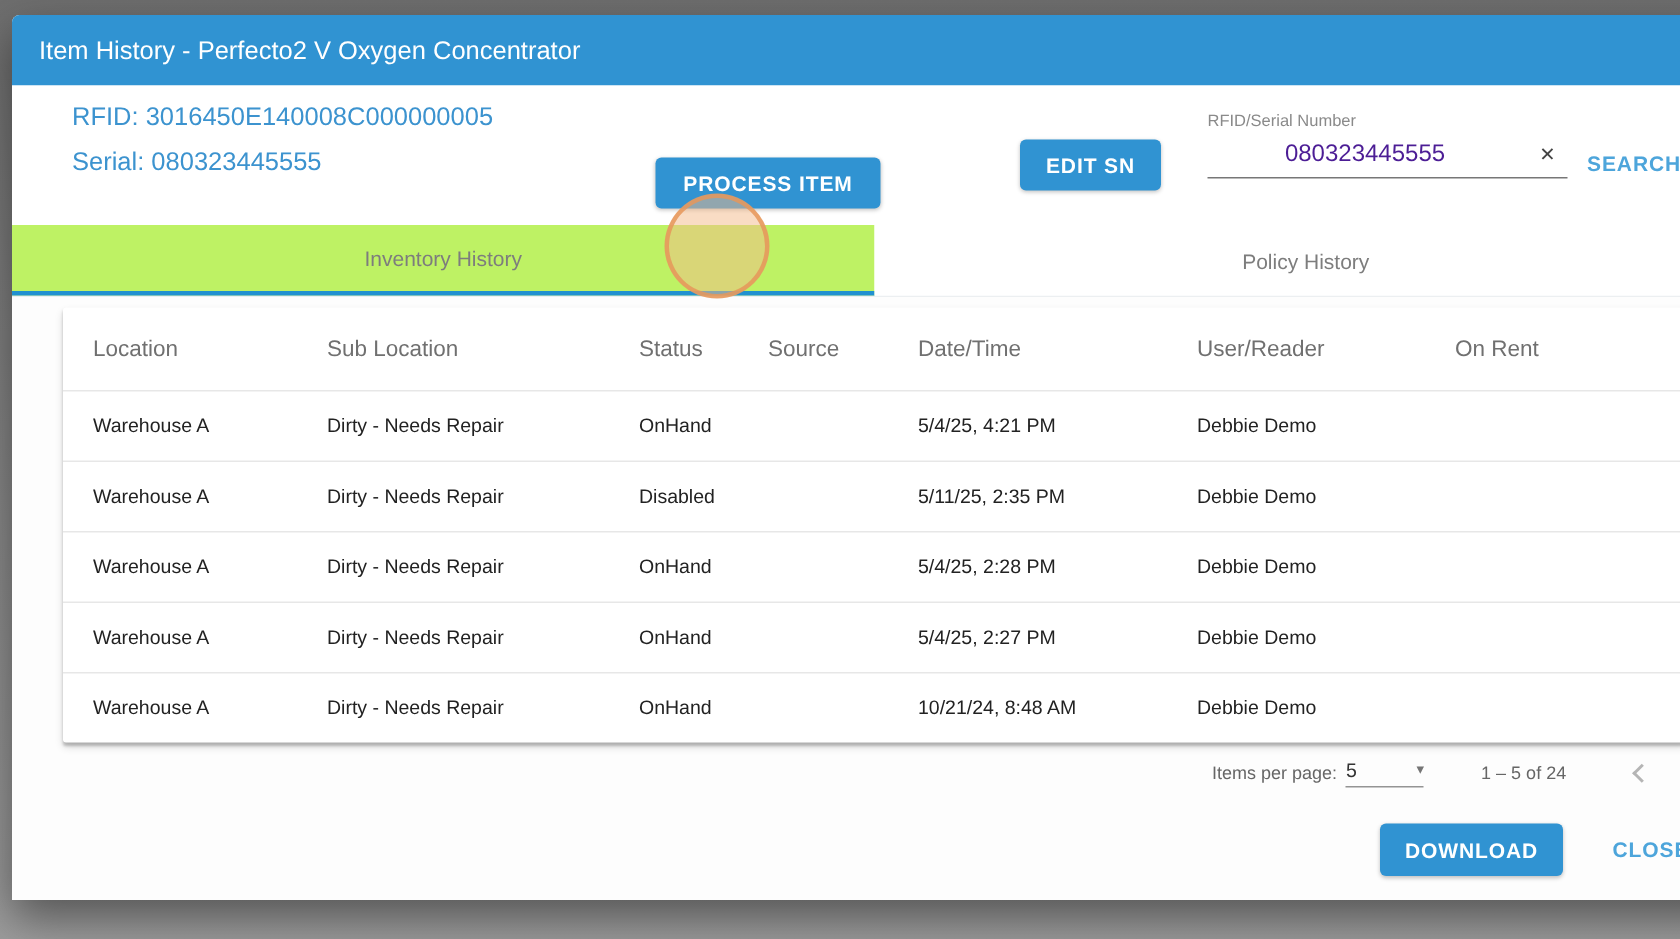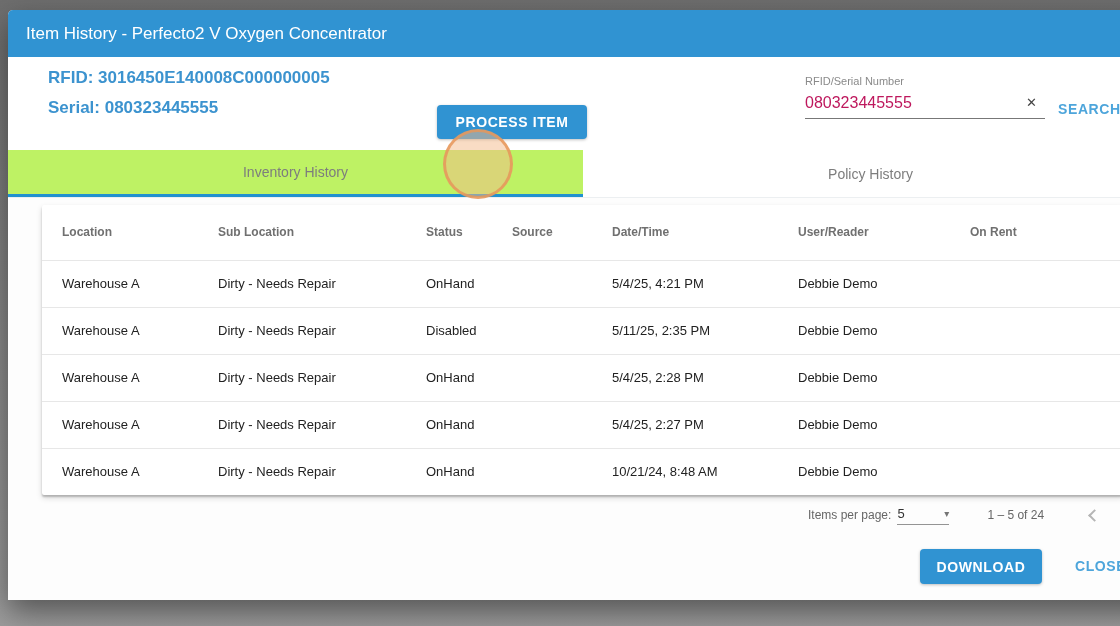--- a/index.html
+++ b/index.html
@@ -28,21 +28,21 @@
     font-weight: 500;
     line-height: 47px;
     padding-left: 18px;
     white-space: nowrap;
   }
 
   .topsection { position: relative; height: 93px; background: #fff; }
 
   .rfid-text, .serial-text {
     position: absolute; left: 40px;
-    color: #3c93cf; font-size: 17px; white-space: nowrap; font-weight: bold;
+    color: #3c93cf; font-size: 17px; white-space: nowrap;
   }
   .rfid-text { top: 11px; }
   .serial-text { top: 41px; }
 
   .btn {
     background: #3093d2; color: #ffffff; border: none;
     border-radius: 4px; font-family: "Liberation Sans", sans-serif;
     font-size: 14px; font-weight: bold; letter-spacing: 0.6px;
     cursor: pointer; text-align: center;
     box-shadow: 0 1px 3px rgba(0,0,0,0.25);
@@ -57,21 +57,21 @@
     border: 3px solid rgba(230,150,90,0.85);
     pointer-events: none; z-index: 5;
   }
 
   .searchfield { position: absolute; left: 797px; top: 18px; width: 240px; }
   .searchfield label { display: block; font-size: 11px; color: #8a8a8a; margin-bottom: 4px; }
   .inputrow { position: relative; border-bottom: 1px solid #777; width: 240px; }
   .inputrow input {
     width: 210px; border: none; outline: none;
     font-family: "Liberation Sans", sans-serif;
-    font-size: 16px; color: #be185d; padding: 3px 0 6px 0; background: transparent;
+    font-size: 16px; color: #4c1d95; padding: 3px 0 6px 0; background: transparent; text-align: center;
   }
   .clear-x {
     position: absolute; right: 8px; top: 4px;
     font-size: 13px; color: #444; cursor: pointer; line-height: 16px;
   }
   .search-link {
     position: absolute; left: 1050px; top: 44px;
     color: #4da5db; font-size: 14px; font-weight: bold; letter-spacing: 0.6px;
     cursor: pointer; text-decoration: none;
   }
@@ -89,21 +89,21 @@
     position: absolute; left: 34px; top: 7px; width: 1082px;
     background: #fff; border-radius: 2px;
     box-shadow: 0 2px 2px rgba(0,0,0,0.22), 0 3px 6px rgba(0,0,0,0.14);
   }
   table { border-collapse: collapse; table-layout: fixed; width: 1082px; }
   col.c0 { width: 176px; } col.c1 { width: 208px; } col.c2 { width: 86px; }
   col.c3 { width: 100px; } col.c4 { width: 186px; } col.c5 { width: 172px; }
   col.c6 { width: 154px; }
   thead th {
     height: 55px; text-align: left; vertical-align: middle;
-    font-size: 12px; font-weight: bold; color: #707070; white-space: nowrap;
+    font-size: 15px; font-weight: normal; color: #707070; white-space: nowrap;
   }
   tbody td {
     height: 47px; vertical-align: middle; font-size: 13px; color: #222;
     border-top: 1px solid #e7e7e7; white-space: nowrap;
   }
   th:first-child, td:first-child { padding-left: 20px; }
 
   .paginator {
     position: absolute; left: 800px; top: 303px; height: 28px;
     display: flex; align-items: center; font-size: 12px; color: #666; justify-content: space-between;
@@ -135,20 +135,21 @@
 
   <div class="titlebar">Item History - Perfecto2 V Oxygen Concentrator</div>
 
   <div class="topsection">
     <div class="rfid-text">RFID: 3016450E140008C000000005</div>
     <div class="serial-text">Serial: 080323445555</div>
 
     <button class="btn process-btn">PROCESS ITEM</button>
     <div class="click-ring"></div>
 
+    <button class="btn editsn-btn">EDIT SN</button>
 
     <div class="searchfield">
       <label>RFID/Serial Number</label>
       <div class="inputrow">
         <input type="text" value="080323445555" style="">
         <span class="clear-x">✕</span>
       </div>
     </div>
     <a class="search-link">SEARCH</a>
   </div>

